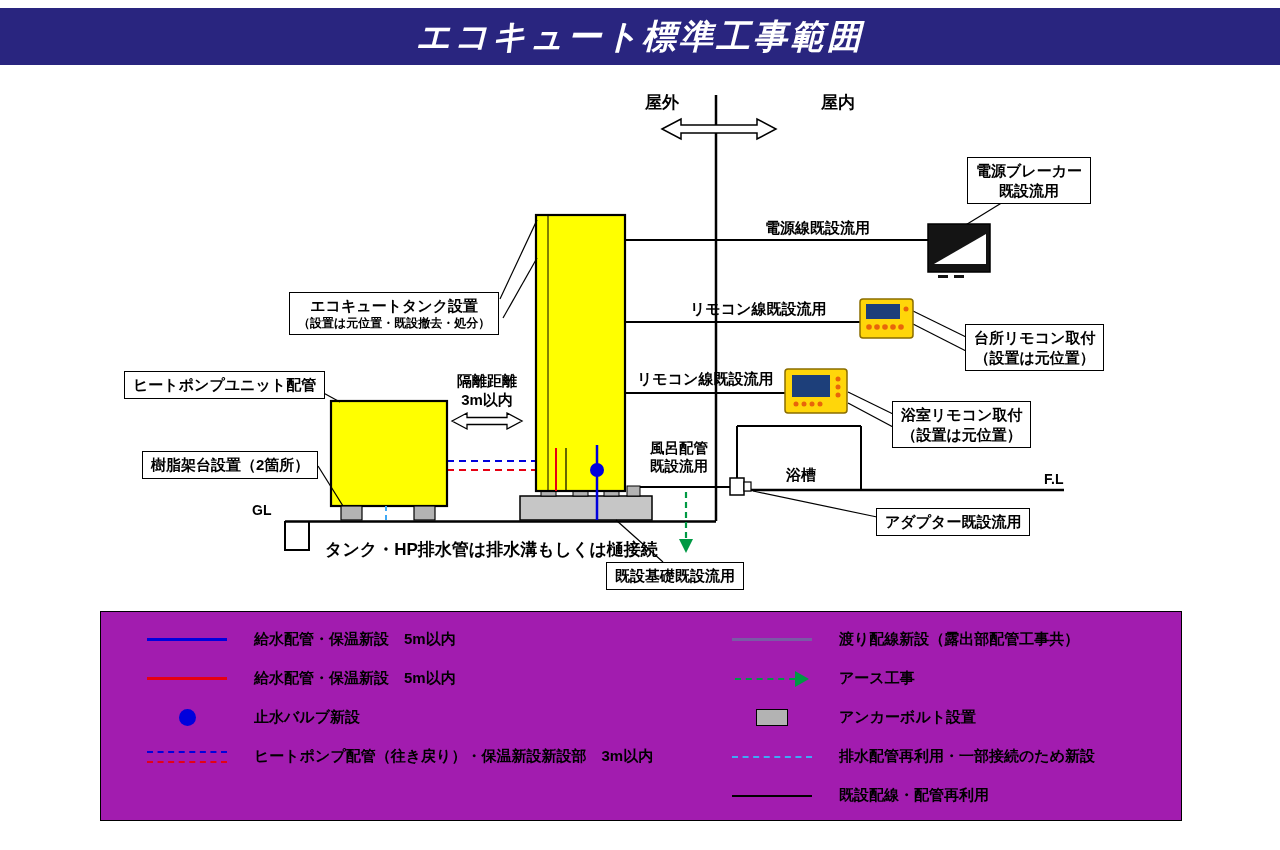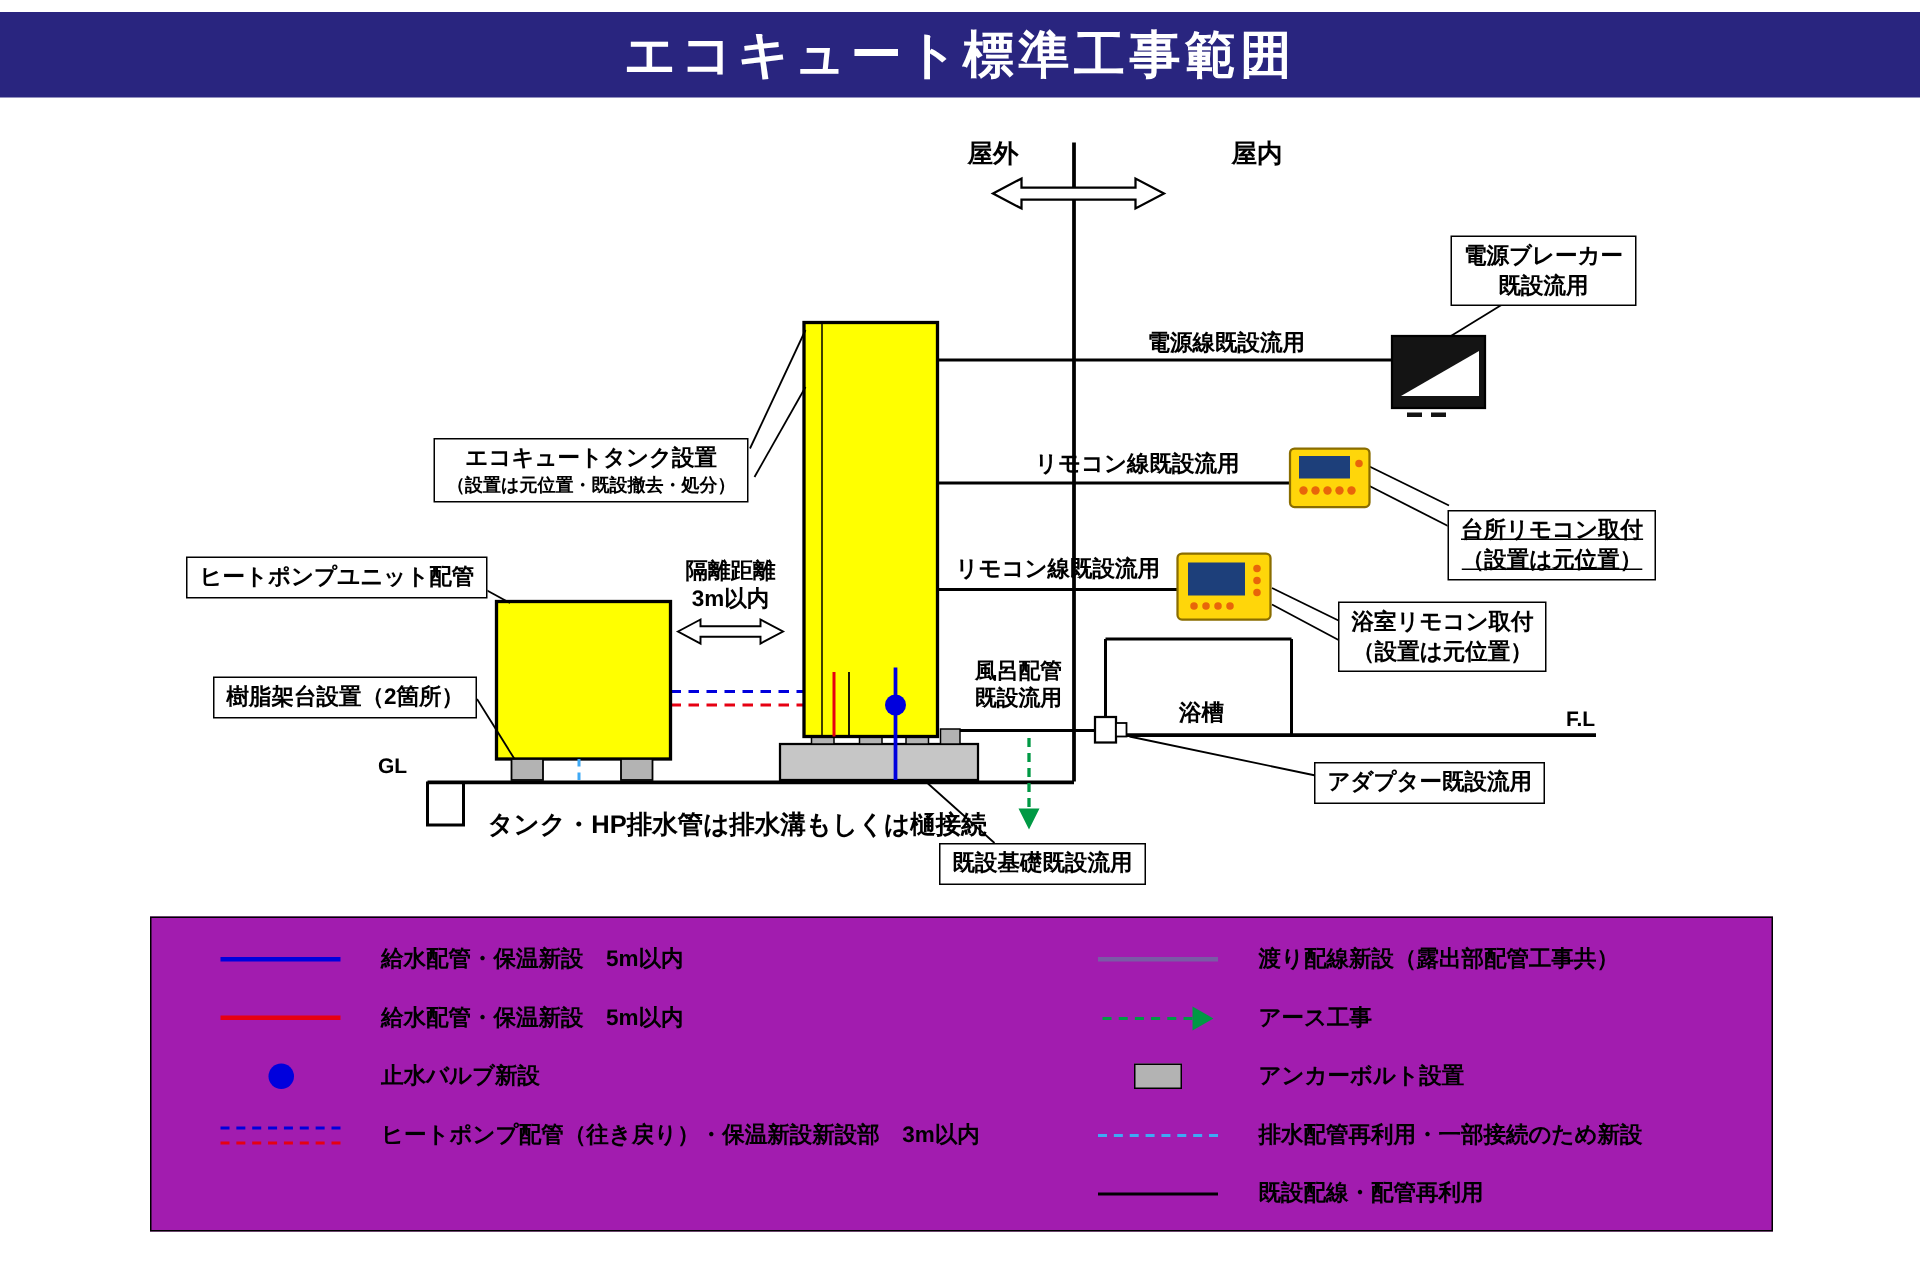--- a/index.html
+++ b/index.html
@@ -1,20 +1,20 @@
 <!DOCTYPE html>
 <html><head>
 <meta charset="utf-8">
 <style>
   html,body{margin:0;padding:0;background:#fff;}
   .page{position:relative;width:1280px;height:850px;background:#fff;overflow:hidden;
         font-family:"Liberation Sans","DejaVu Sans",sans-serif;}
   .header{position:absolute;left:0;top:8px;width:1280px;height:57px;background:#29257f;
           display:flex;align-items:center;justify-content:center;z-index:2;}
-  .header h1{margin:12px;color:#fff;font-size:34px;font-weight:bold;letter-spacing:3px;}
+  .header h1{margin:12px;color:#fff;font-size:34px;font-weight:bold;letter-spacing:3px;font-style:italic;}
   svg.diagram{position:absolute;left:0;top:0;z-index:1;}
   .lbl{position:absolute;font-weight:bold;white-space:nowrap;color:#000;z-index:2;font-size:15px;}
   .lbl.center{text-align:center;}
   .callout{position:absolute;background:#fff;border:1.7px solid #000;font-weight:bold;
            text-align:center;padding:3px 8px;z-index:3;line-height:1.3;font-size:15px;white-space:nowrap;}
   .callout .sub{font-size:12px;}
   .legend{position:absolute;left:100px;top:611px;width:1080px;height:208px;border:1.8px solid #000;z-index:2;background:#a21caf;}
   .lcol{position:absolute;top:8px;display:flex;flex-direction:column;}
   .lcol.left{left:45px;}
   .lcol.right{left:630px;}
@@ -168,30 +168,30 @@
   <div class="callout" style="left:967px;top:157px;">
     <div>電源ブレーカー</div>
     <div>既設流用</div>
   </div>
   <div class="callout" style="left:289px;top:292px;">
     <div>エコキュートタンク設置</div>
     <div class="sub">（設置は元位置・既設撤去・処分）</div>
   </div>
   <div class="callout" style="left:124px;top:371px;">ヒートポンプユニット配管</div>
   <div class="callout" style="left:142px;top:451px;">樹脂架台設置（2箇所）</div>
-  <div class="callout" style="left:965px;top:340px;text-decoration:underline;">
+  <div class="callout" style="left:965px;top:324px;">
     <div>台所リモコン取付</div>
     <div>（設置は元位置）</div>
   </div>
   <div class="callout" style="left:892px;top:401px;">
     <div>浴室リモコン取付</div>
     <div>（設置は元位置）</div>
   </div>
   <div class="callout" style="left:876px;top:508px;">アダプター既設流用</div>
-  <div class="callout" style="left:626px;top:562px;">既設基礎既設流用</div>
+  <div class="callout" style="left:606px;top:562px;">既設基礎既設流用</div>
 
   <div class="legend">
     <div class="lcol left">
       <div class="lrow">
         <div class="sym">
             <div class="s-blue"></div>
           </div>
         <div class="ltext">給水配管・保温新設　5m以内</div>
       </div>
       <div class="lrow">

